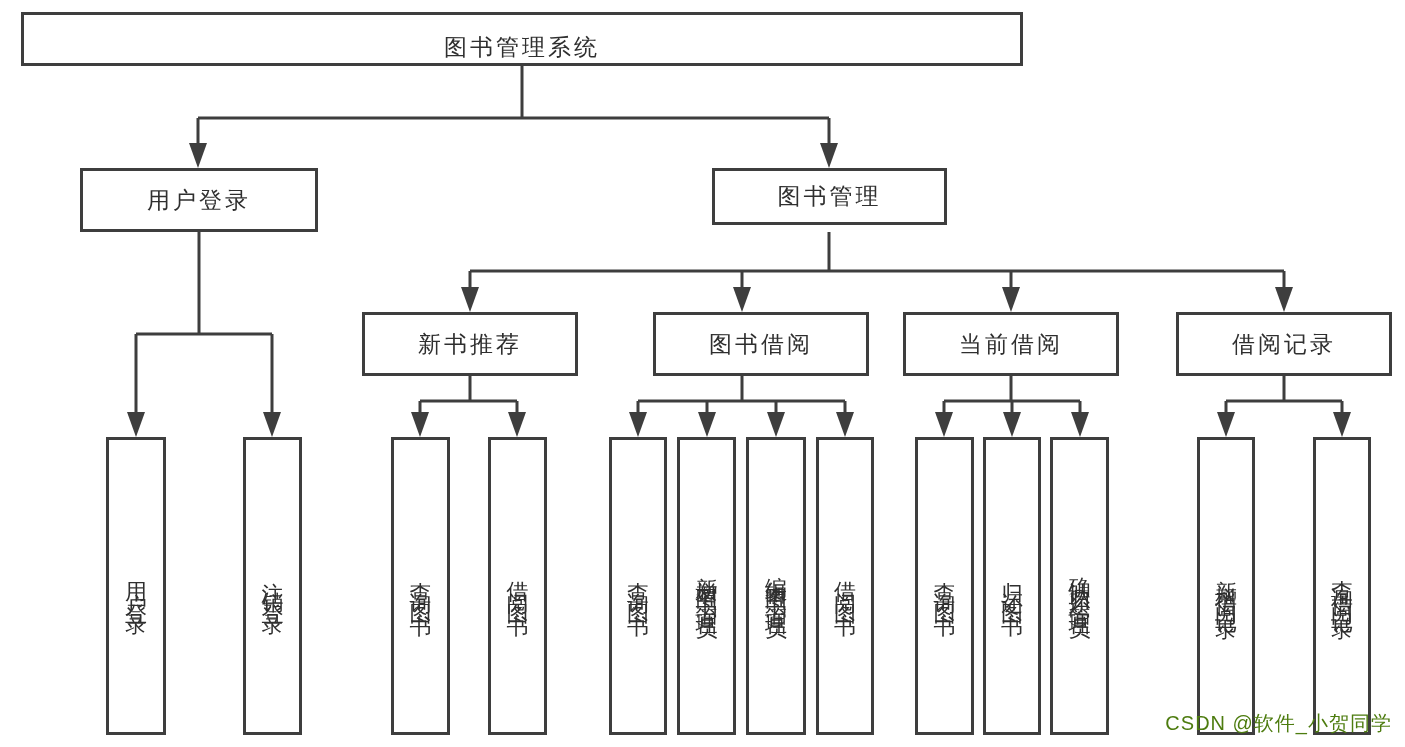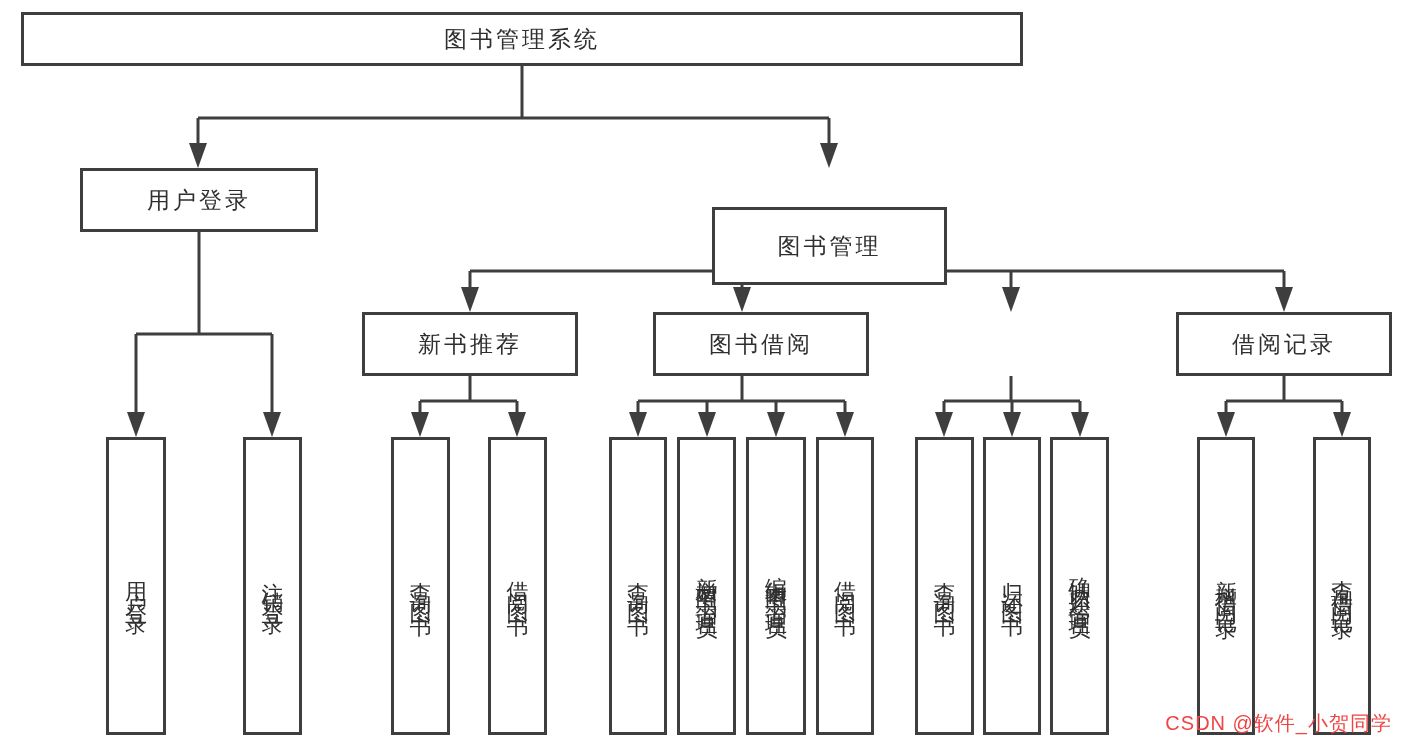--- a/index.html
+++ b/index.html
@@ -48,23 +48,23 @@
     font-size: 22px;
     line-height: 1;
     color: #2f2f2f;
     white-space: nowrap;
   }
   .sp4 { letter-spacing: 11px; }
   .sp6 { letter-spacing: 8px; }
   .sp9 { letter-spacing: 6px; }
 
   
-  .n-root  { left: 21px;   top: 12px;  width: 1002px; height: 54px; }
+  .n-root  { left: 21px;   top: 12px;  width: 1002px; height: 54px; align-items: flex-end; }
   .n-login { left: 80px;   top: 168px; width: 238px;  height: 64px; }
-  .n-mgmt  { left: 712px;  top: 168px; width: 235px;  height: 78px; margin-top: 39px; }
+  .n-mgmt  { left: 712px;  top: 168px; width: 235px;  height: 57px; }
   .n-l3    { top: 312px; height: 64px; width: 216px; justify-content: center; }
   .n-rec   { left: 362px; }
   .n-bor   { left: 634px; margin-left: 19px; }
   .n-cur   { left: 903px; }
   .n-his   { left: 1176px; }
   .leaf    { top: 437px; height: 298px; }
   .lf0  { left: 106px;  width: 60px; }
   .lf1  { left: 243px;  width: 59px; }
   .lf2  { left: 391px;  width: 59px; }
   .lf3  { left: 488px;  width: 59px; }
@@ -76,21 +76,21 @@
   .lf9  { left: 983px;  width: 58px; }
   .lf10 { left: 1050px; width: 59px; }
   .lf11 { left: 1197px; width: 58px; }
   .lf12 { left: 1313px; width: 58px; }
 
   .watermark {
     position: absolute;
     top: 710px;
     right: 13px;
     font-size: 20px;
-    color: #ef4444;
+    color: #4d7c0f;
     letter-spacing: 1px;
     z-index: 5;
     white-space: nowrap;
   }
 </style>
 </head>
 <body>
 
 <div class="stage">
 
@@ -147,20 +147,23 @@
   <div class="box n-mgmt">
     <span class="hlabel">图书管理</span>
   </div>
 
   <div class="box n-l3 n-rec">
     <span class="hlabel">新书推荐</span>
   </div>
   <div class="box n-l3 n-bor">
     <span class="hlabel">图书借阅</span>
   </div>
+  <div class="box n-l3 n-cur">
+    <span class="hlabel">当前借阅</span>
+  </div>
   <div class="box n-l3 n-his">
     <span class="hlabel">借阅记录</span>
   </div>
 
   <div class="box leaf lf0">
     <span class="vtext sp4">用户登录</span>
   </div>
   <div class="box leaf lf1">
     <span class="vtext sp4">注销登录</span>
   </div>

